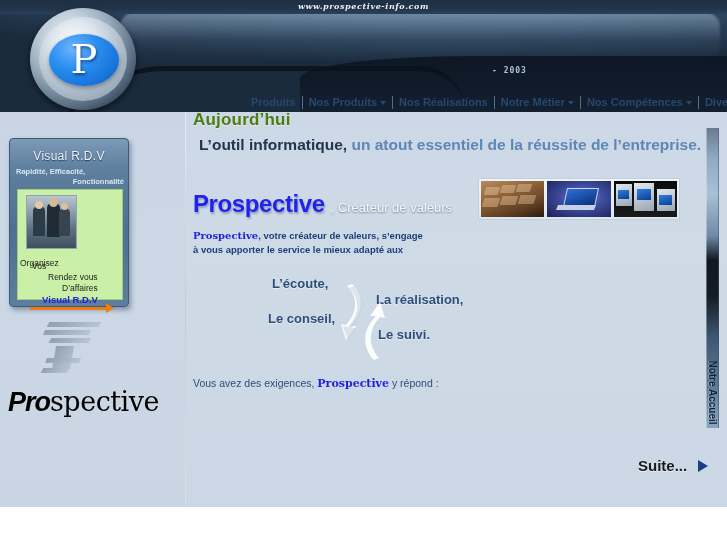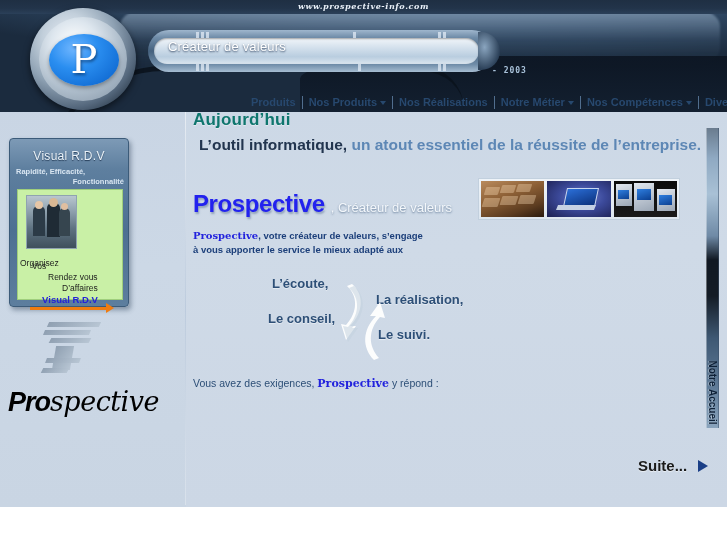--- a/index.html
+++ b/index.html
@@ -130,21 +130,21 @@
   .nav-sep{width:1px;height:13px;background:#4a6party;background:#516e8e;}
   .caret{
     display:inline-block;width:0;height:0;
     border-left:3.5px solid transparent;border-right:3.5px solid transparent;
     border-top:4.5px solid #27486e;position:relative;top:1px;
   }
 
   
   .h-today{
     position:absolute;left:193px;top:110px;
-    font-size:17px;font-weight:bold;color:#0f766e;letter-spacing:.2px;
+    font-size:17px;font-weight:bold;color:#4d7c0f;letter-spacing:.2px;
     text-shadow:0 1px 1px rgba(255,255,255,.5);
   }
   .h-main{
     position:absolute;left:199px;top:136px;
     font-size:15.5px;font-weight:bold;letter-spacing:0px;white-space:nowrap;
   }
   .h-main .dark{color:#22354f;}
   .h-main .blue{color:#5d87b5;}
 
   
@@ -202,21 +202,21 @@
   
   .mark{
     position:absolute;left:40px;top:318px;width:70px;height:70px;opacity:.62;
   }
   .mark span{position:absolute;background:linear-gradient(120deg,#6b7e92,#aebdcb);display:block;}
   .logo-word{
     position:absolute;left:8px;top:386px;
     font-size:27px;color:#000000;white-space:nowrap;
   }
   .logo-word .a{font-family:"Liberation Sans",sans-serif;font-weight:bold;font-style:italic;letter-spacing:-1px;}
-  .logo-word .b{font-family:"DejaVu Serif","Liberation Serif",serif;font-style:italic;font-weight:normal;letter-spacing:-.5px;}
+  .logo-word .b{font-family:"DejaVu Serif","Liberation Serif",serif;font-weight:normal;letter-spacing:-.5px;}
 
   
   .pr-title{position:absolute;left:193px;top:190px;white-space:nowrap;}
   .pr-title .big{
     font-size:24px;font-weight:bold;color:#2222ee;letter-spacing:-.4px;
     text-shadow:1px 2px 2px rgba(120,140,170,.75);
   }
   .pr-title .sm{
     font-size:13px;color:#f3f7fb;margin-left:6px;
     text-shadow:0 1px 2px rgba(90,115,145,.9);
@@ -288,38 +288,20 @@
   <div class="left-col-bg"></div>
   <div class="col-divider"></div>
 
   <div class="header">
     <div class="hdr-glow"></div>
     <div class="hdr-dark-sweep"></div>
     <div class="hdr-arc"></div>
     <div class="hdr-band"></div>
     <div class="hdr-url">www.prospective-info.com</div>
 
-    <div class="pill-wrap">
-      <div class="pill-rail"></div>
-      <div class="pill-tick" style="left:48px;top:2px;"></div>
-      <div class="pill-tick" style="left:53px;top:2px;"></div>
-      <div class="pill-tick" style="left:58px;top:2px;"></div>
-      <div class="pill-tick" style="left:48px;top:32px;"></div>
-      <div class="pill-tick" style="left:53px;top:32px;"></div>
-      <div class="pill-tick" style="left:58px;top:32px;"></div>
-      <div class="pill-tick" style="left:205px;top:2px;"></div>
-      <div class="pill-tick" style="left:210px;top:32px;"></div>
-      <div class="pill-tick" style="left:290px;top:2px;"></div>
-      <div class="pill-tick" style="left:295px;top:2px;"></div>
-      <div class="pill-tick" style="left:290px;top:32px;"></div>
-      <div class="pill-tick" style="left:295px;top:32px;"></div>
-      <div class="pill-inner"></div>
-      <div class="pill-cap"></div>
-      <div class="pill-text">Créateur de valeurs</div>
-    </div>
 
     <div class="hdr-year">- 2003</div>
 
     <div class="badge">
       <div class="badge-ring"></div>
       <div class="badge-ell">
         <div class="badge-p">P</div>
       </div>
     </div>
   </div>

